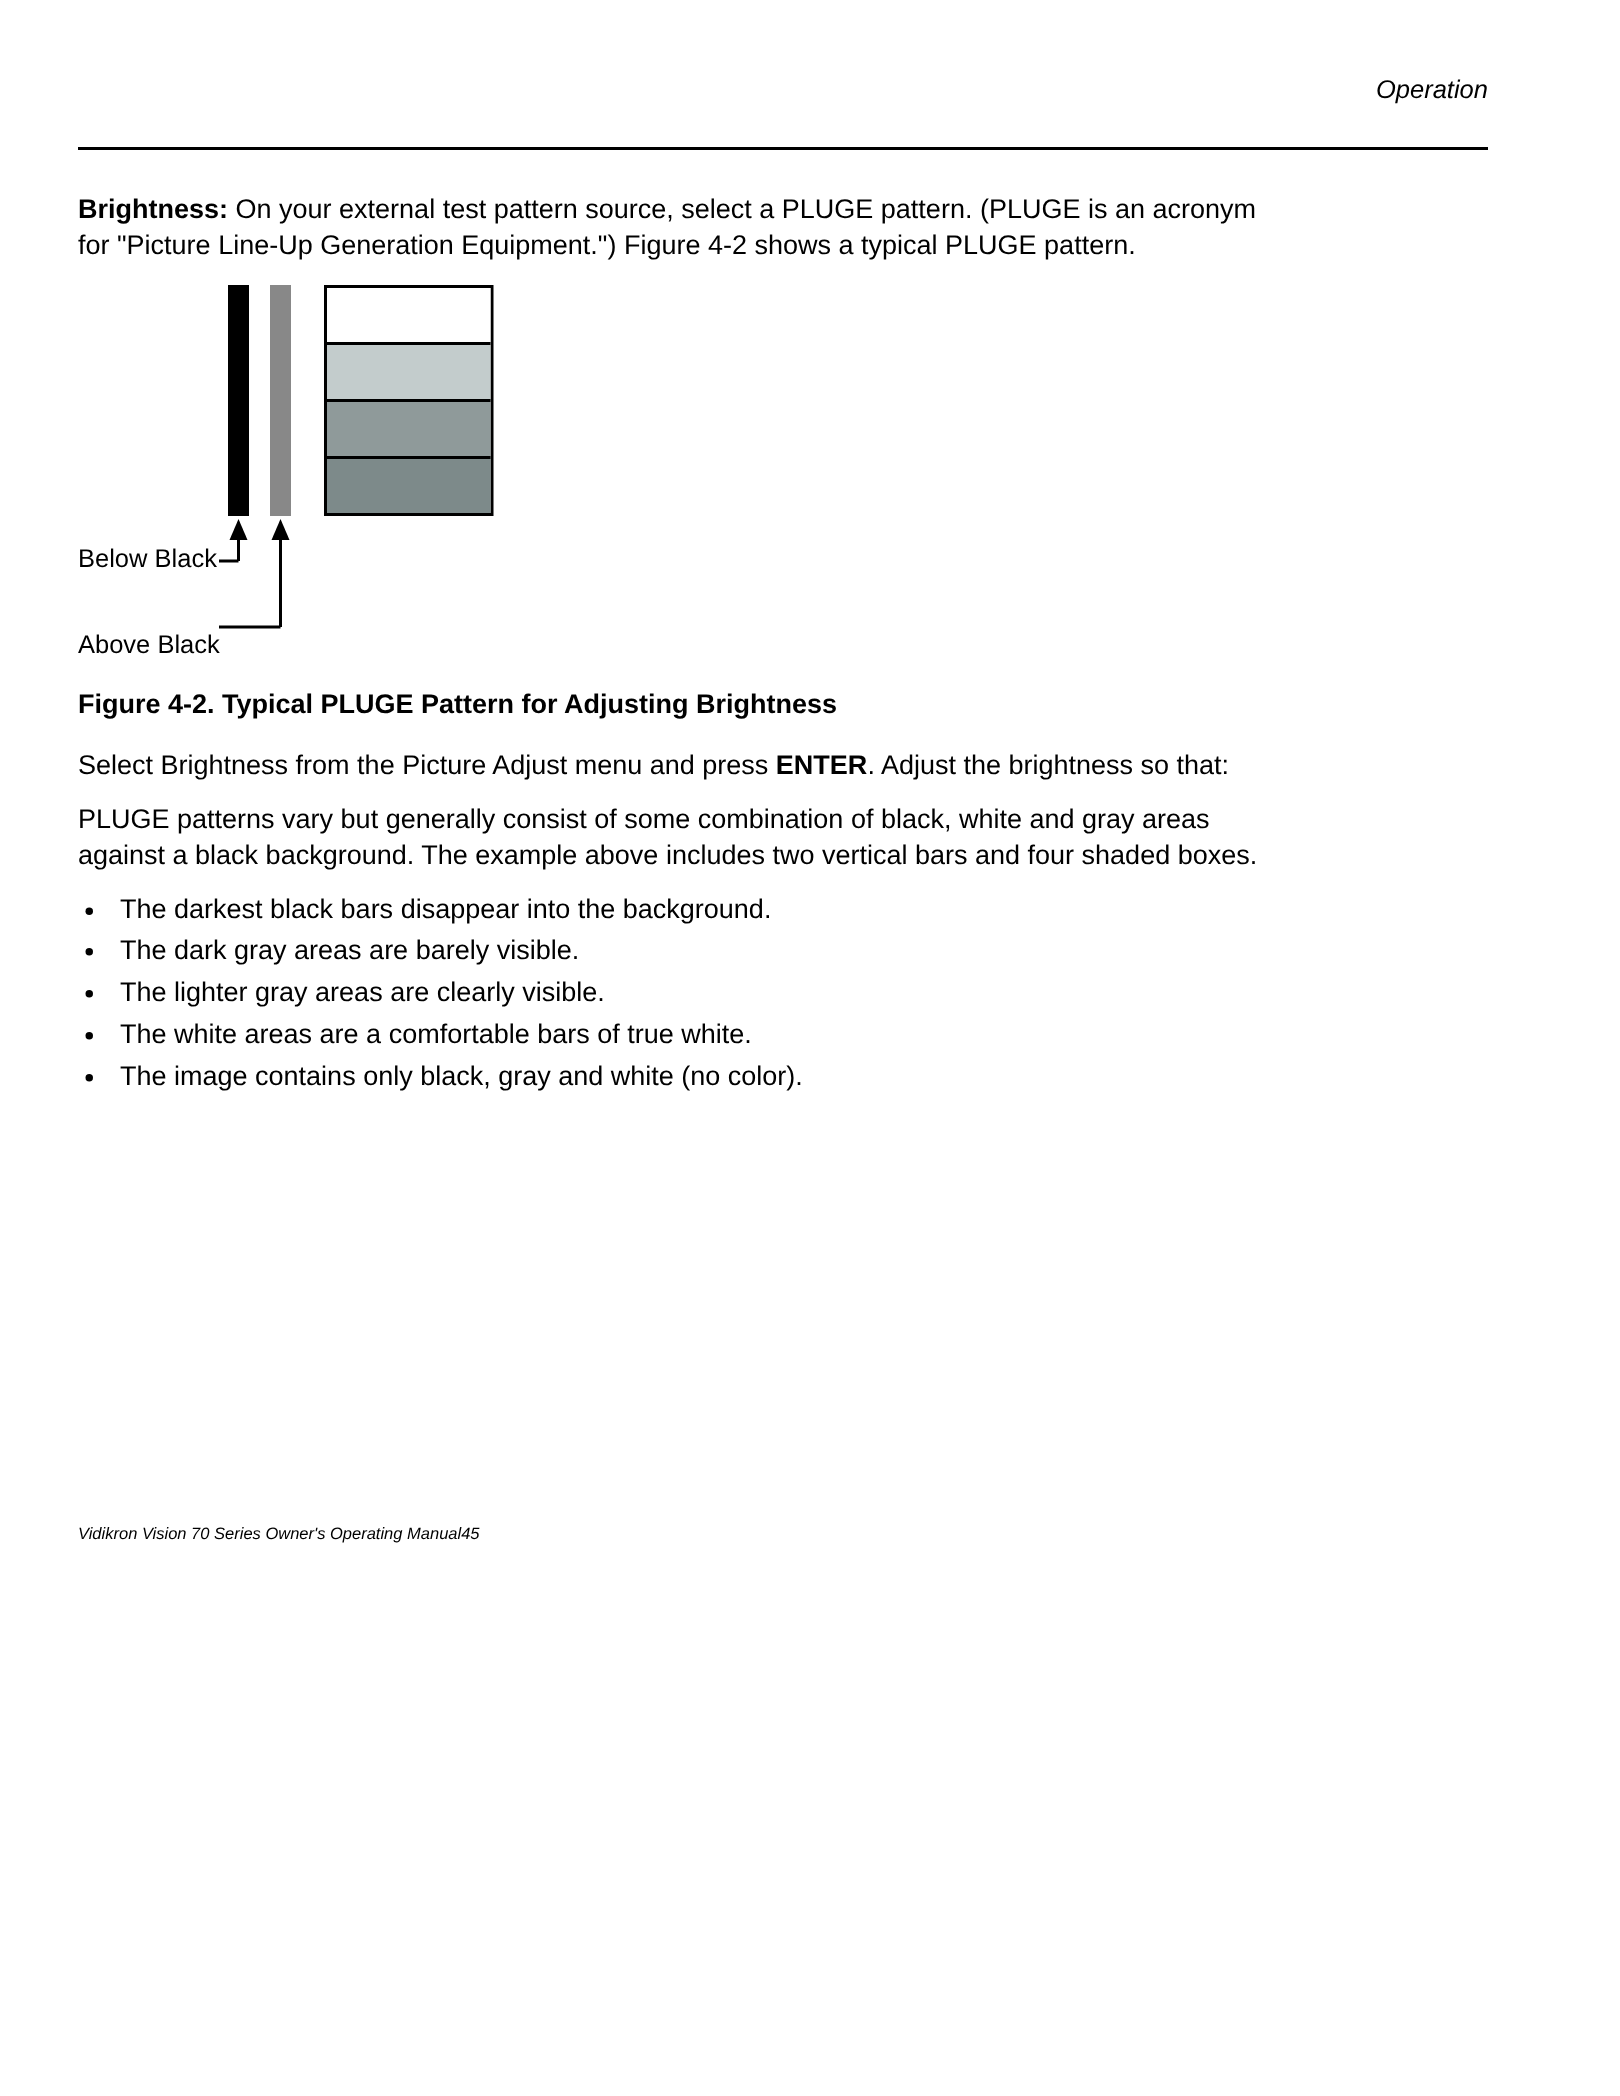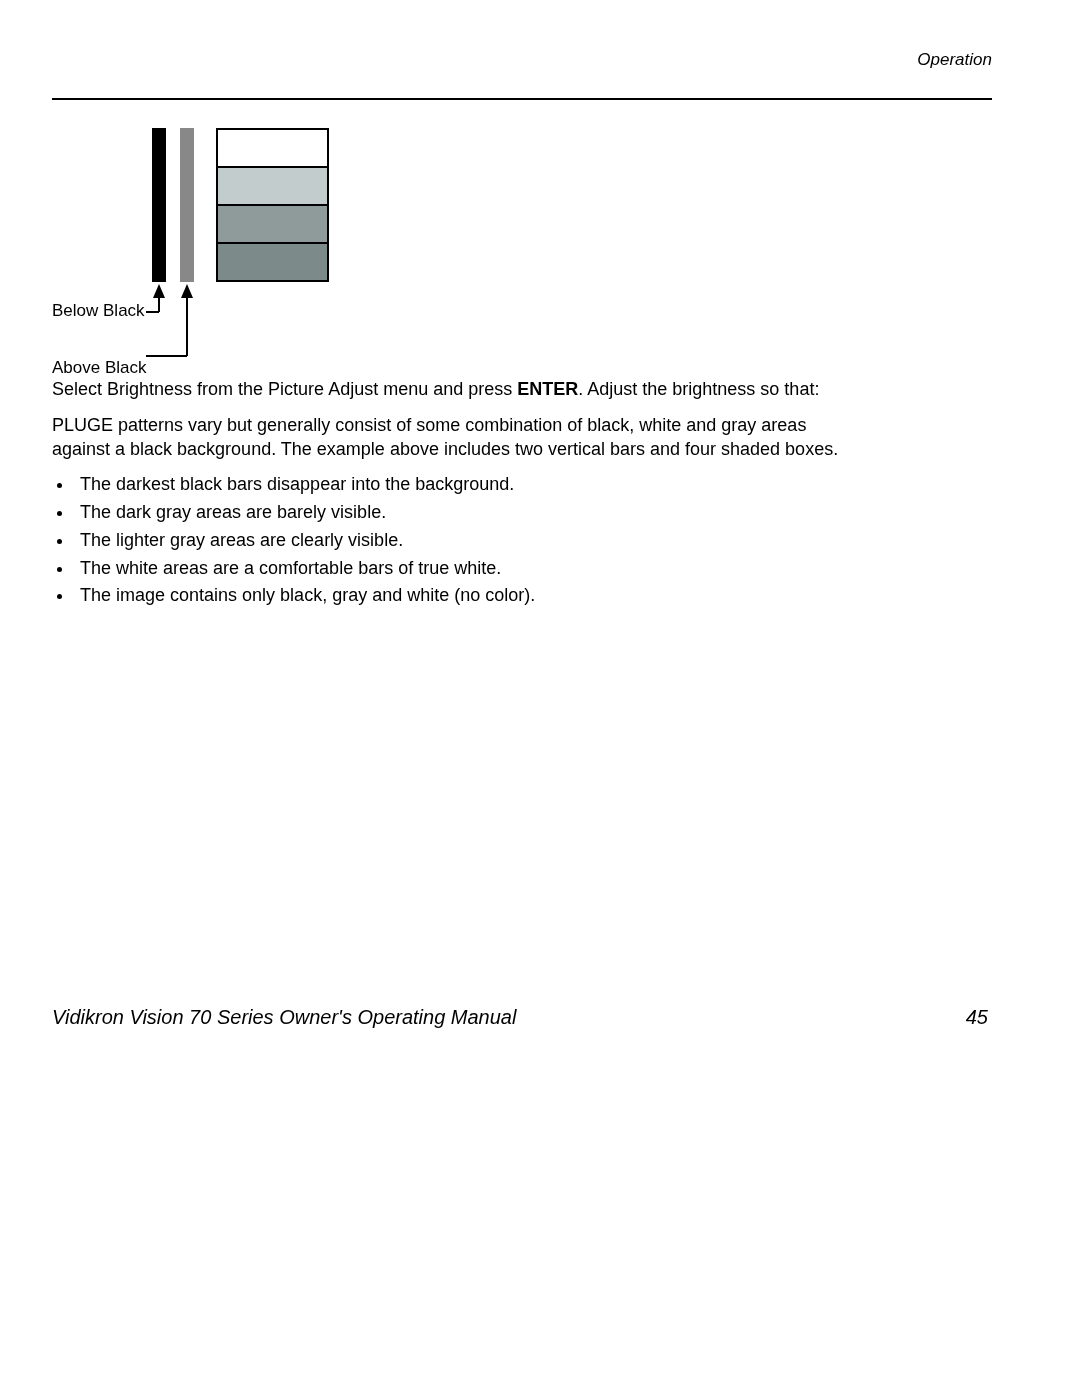--- a/index.html
+++ b/index.html
@@ -99,46 +99,49 @@
     font-size: 17px;
     font-family: Arial, sans-serif;
     white-space: nowrap;
   }
   .lbl.below { left: -100px; top: 172px; }
   .lbl.above { left: -100px; top: 229px; }
 
   .footer {
     position: absolute;
     left: 52px;
-    right: 92px;
+    right: 76px;
     bottom: 50px;
     font-style: italic;
-    font-size: 20px;
+    font-size: 11px;
     display: flex;
   }
   .footer .title { flex: 0 0 auto; }
   .footer .pageno {
     flex: 1;
-    text-align: right;
+    text-align: left;
     font-style: italic;
   }
 </style>
 </head>
 <body>
 
 <div class="page">
 
   <div class="header-label">Operation</div>
   <hr class="rule">
 
   <div class="body">
 
 
 
 
+    <p class="para" style="margin-top:18px">
+      <span class="bold">Brightness:</span><span> On your external test pattern source, select a PLUGE pattern. (PLUGE is an acronym for "Picture Line-Up Generation Equipment.") Figure 4-2 shows a typical PLUGE pattern.</span>
+    </p>
 
     <div class="pluge-wrap">
       <div class="pluge-bars">
         <div class="bar black"></div>
         <div class="bar gray"></div>
         <div class="boxes">
           <div class="cell white"></div>
           <div class="cell light"></div>
           <div class="cell mid"></div>
           <div class="cell dark"></div>
@@ -153,20 +156,21 @@
 
         <polygon points="135,8 129,22 141,22" fill="#000"></polygon>
         <line x1="135" y1="22" x2="135" y2="80" stroke="#000" stroke-width="2"></line>
         <line x1="135" y1="80" x2="94" y2="80" stroke="#000" stroke-width="2"></line>
       </svg>
 
       <div class="lbl below">Below Black</div>
       <div class="lbl above">Above Black</div>
     </div>
 
+    <p class="figure-caption">Figure 4-2. Typical PLUGE Pattern for Adjusting Brightness</p>
 
     <p class="para">
       <span>Select Brightness from the Picture Adjust menu and press </span><span class="bold">ENTER</span><span>. Adjust the brightness so that:</span>
     </p>
 
     <p class="para">PLUGE patterns vary but generally consist of some combination of black, white and gray areas against a black background. The example above includes two vertical bars and four shaded boxes.</p>
 
     <ul class="bullets">
       <li>The darkest black bars disappear into the background.</li>
       <li>The dark gray areas are barely visible.</li>

